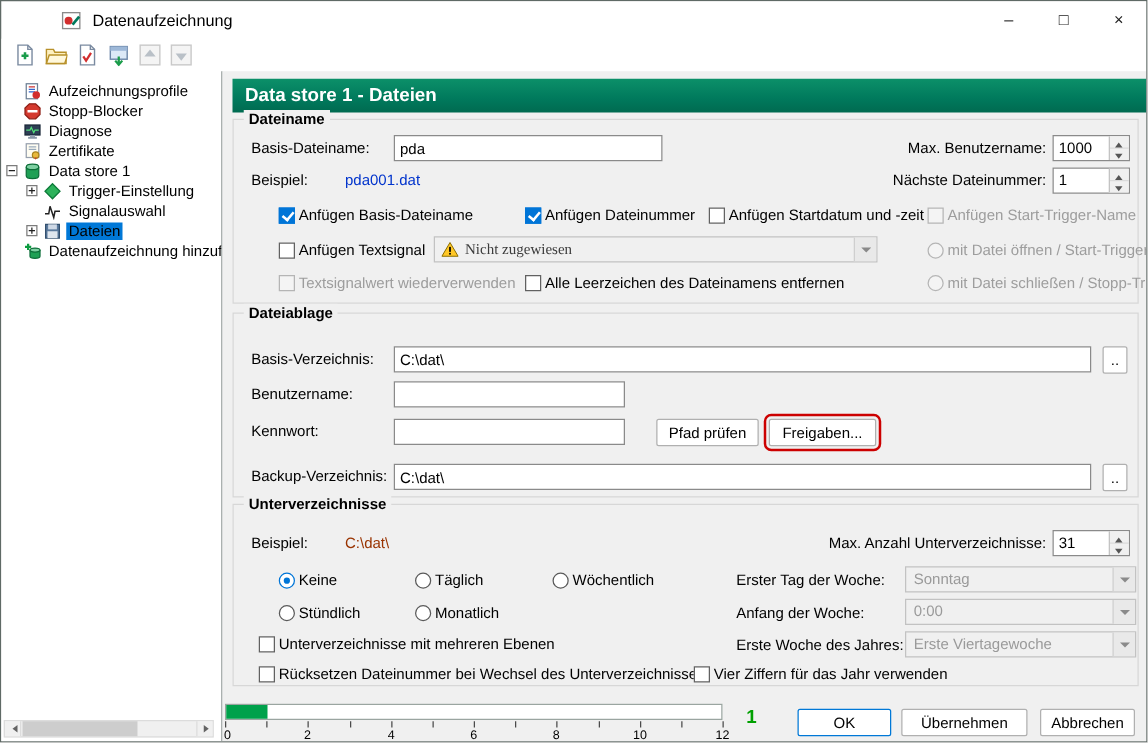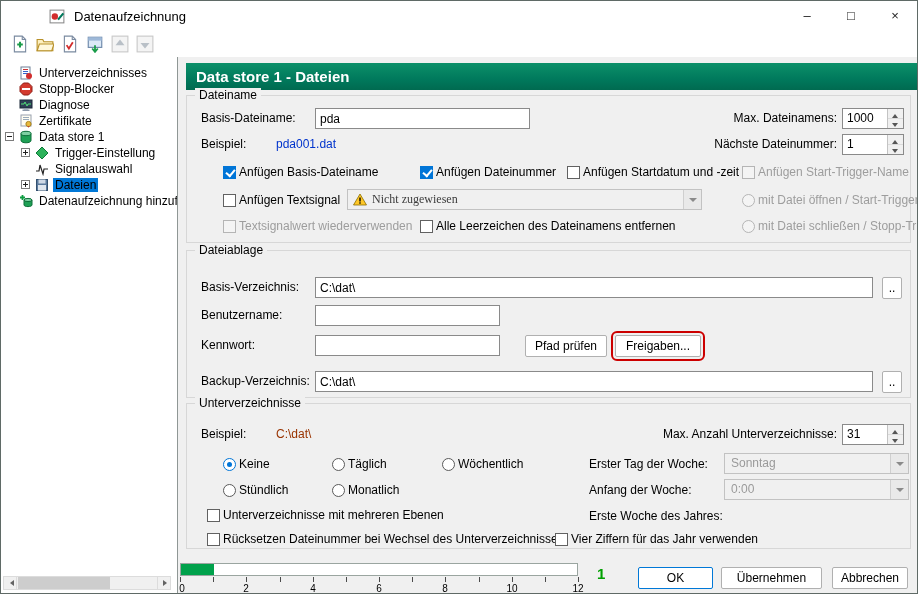--- a/index.html
+++ b/index.html
@@ -45,21 +45,21 @@
   .sarrow.right::after { content:""; position:absolute; left:5px; top:3px; border:3px solid transparent; border-left:4px solid #636363; }
   .sthumb { position:absolute; left:14px; top:0; width:92px; height:12px; background:#cdcdcd; }
 
   
   .main { position:absolute; left:177px; top:56px; right:0; bottom:0; background:#f0f0f0; }
   .green-header { position:absolute; left:8px; right:0; top:6px; height:27px;
                   background:linear-gradient(180deg,#0c9069 0%, #00795c 60%, #006a50 100%);
                   color:#fff; font-weight:bold; font-size:15px; line-height:27px; padding-left:10px; }
 
   .groupbox { position:absolute; left:8px; width:725px; border:1px solid #d7d7d7; background:#f0f0f0; }
-  .gb-legend { position:absolute; top:-8px; left:8px; background:#f0f0f0; padding:0 4px; font-size:12px; }
+  .gb-legend { position:absolute; top:-8px; left:8px; background:#f0f0f0; padding:0 4px; font-size:12px;font-weight:bold; }
 
   .flabel { position:absolute; height:20px; line-height:20px; white-space:nowrap; }
   .flabel.right { text-align:right; }
   .exval { position:absolute; height:20px; line-height:20px; white-space:nowrap; }
   .exval.blue { color:#0033cc; }
   .exval.brown { color:#993300; }
 
   .ti { position:absolute; height:21px; border:1px solid #8a8a8a; background:#fff;
         font:12px "Liberation Sans", sans-serif; padding:0 4px; }
 
@@ -176,21 +176,21 @@
     <div class="trow" style="left:18px;top:8px">
       <span class="ticon">
           <svg viewBox="0 0 14 14">
             <rect x="2" y="1" width="9" height="12" fill="#fff" stroke="#6d7f95"></rect>
             <rect x="4" y="3" width="5" height="1" fill="#cc3333"></rect>
             <rect x="4" y="5" width="5" height="1" fill="#3366cc"></rect>
             <rect x="4" y="7" width="5" height="1" fill="#3366cc"></rect>
             <circle cx="10" cy="10" r="3" fill="#d22d2d"></circle>
           </svg>
         </span>
-      <span class="tlabel">Unterverzeichnisses</span>
+      <span class="tlabel">Aufzeichnungsprofile</span>
     </div>
 
     <div class="trow" style="left:18px;top:24px">
       <span class="ticon">
           <svg viewBox="0 0 14 14">
             <polygon points="4.5,1 9.5,1 13,4.5 13,9.5 9.5,13 4.5,13 1,9.5 1,4.5" fill="#d43a2f" stroke="#8e1f16"></polygon>
             <rect x="3" y="6" width="8" height="2" fill="#fff"></rect>
           </svg>
         </span>
       <span class="tlabel">Stopp-Blocker</span>
@@ -283,21 +283,21 @@
 
   <div class="main">
 
     <div class="green-header">Data store 1 - Dateien</div>
 
     <div class="groupbox" style="top:38px;height:148px;">
       <span class="gb-legend">Dateiname</span>
 
       <span class="flabel" style="left:14px;top:12px">Basis-Dateiname:</span>
       <input class="ti" style="left: 128px; top: 12px; width: 215px;" value="pda">
-      <span class="flabel right" style="left:525px;top:12px;width:125px">Max. Dateinamens:</span>
+      <span class="flabel right" style="left:525px;top:12px;width:125px">Max. Benutzername:</span>
       <div class="spin" style="left:655px;top:12px">
         <span class="spin-val">1000</span>
         <span class="spin-btns">
             <i class="su"></i>
             <i class="sd"></i>
           </span>
       </div>
 
       <span class="flabel" style="left:14px;top:38px">Beispiel:</span>
       <span class="exval blue" style="left:89px;top:38px">pda001.dat</span>
@@ -423,20 +423,24 @@
       <div class="combo dis" style="left:537px;top:75px;width:185px">
         <span class="combo-text">0:00</span>
         <span class="combo-arrow"></span>
       </div>
 
       <label class="opt" style="left:20px;top:103px">
         <span class="cb"></span>
         <span class="optlab">Unterverzeichnisse mit mehreren Ebenen</span>
       </label>
       <span class="flabel" style="left:402px;top:102px">Erste Woche des Jahres:</span>
+      <div class="combo dis" style="left:537px;top:101px;width:185px">
+        <span class="combo-text">Erste Viertagewoche</span>
+        <span class="combo-arrow"></span>
+      </div>
 
       <label class="opt" style="left:20px;top:127px">
         <span class="cb"></span>
         <span class="optlab">Rücksetzen Dateinummer bei Wechsel des Unterverzeichnisses</span>
       </label>
       <label class="opt" style="left:368px;top:127px">
         <span class="cb"></span>
         <span class="optlab">Vier Ziffern für das Jahr verwenden</span>
       </label>
     </div>

